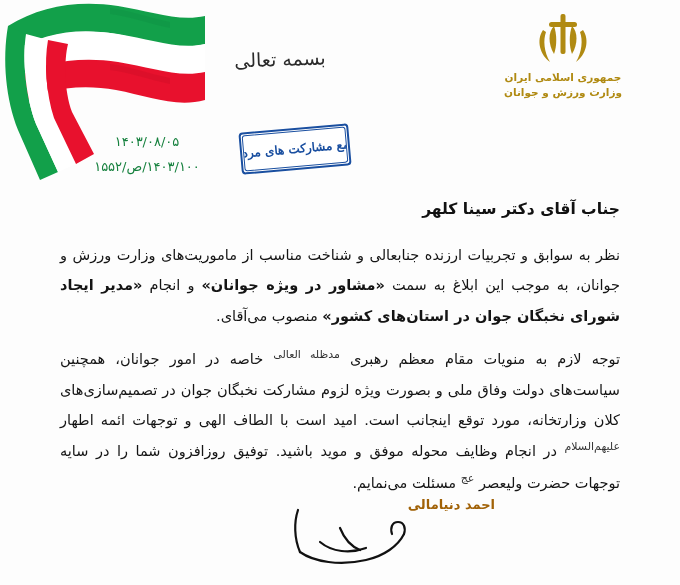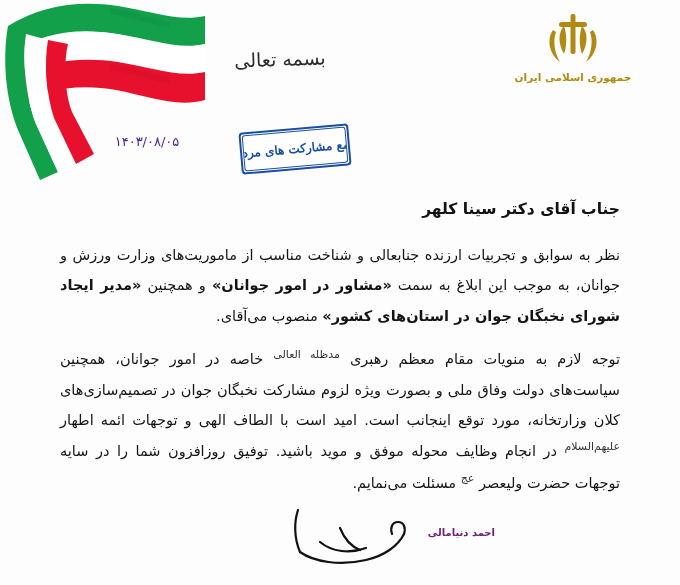--- a/index.html
+++ b/index.html
@@ -30,21 +30,21 @@
     left: 0;
     top: 0;
     width: 215px;
     height: 195px;
     overflow: hidden;
   }
 
   
   .emblem-block {
     position: absolute;
-    right: 12px;
+    right: 22px;
     top: 10px;
     width: 190px;
     text-align: center;
     direction: rtl;
   }
   .emblem-mark {
     width: 58px;
     height: 56px;
     margin: 0 auto 4px auto;
     position: relative;
@@ -79,21 +79,21 @@
 
   
   .meta-block {
     position: absolute;
     right: 468px;
     top: 130px;
     width: 130px;
     text-align: center;
     direction: rtl;
     font-size: 13px;
-    color: #4c1d95;
+    color: #15803d;
     line-height: 1.9;
     font-family: "DejaVu Sans", "Liberation Sans", sans-serif;
   }
 
   
   .stamp {
     position: absolute;
     right: 330px;
     top: 128px;
     width: 110px;
@@ -159,25 +159,25 @@
   .sup {
     font-size: 11px;
     vertical-align: super;
     color: #333;
   }
 
   
   .sign-name {
     position: absolute;
     right: 185px;
-    top: 527px;
-    font-size: 10px;
-    font-weight: bold;
-    direction: rtl;
-    color: #701a75;
+    top: 497px;
+    font-size: 13px;
+    font-weight: bold;
+    direction: rtl;
+    color: #a16207;
     font-family: "DejaVu Sans", "Liberation Sans", sans-serif;
   }
   .signature-mark {
     position: absolute;
     right: 250px;
     top: 508px;
     width: 150px;
     height: 70px;
   }
 </style>
@@ -220,40 +220,42 @@
 
           <path d="M9,20 C2,30 6,45 16,52 C10,42 9,30 12,22 Z"></path>
           <path d="M49,20 C56,30 52,45 42,52 C48,42 49,30 46,22 Z"></path>
 
           <rect x="15" y="12" width="28" height="5" rx="2.5"></rect>
         </g>
       </svg>
     </div>
     <div class="emblem-lines">
       <div class="emblem-line l1">جمهوری اسلامی ایران</div>
+      <div class="emblem-line l2">وزارت ورزش و جوانان</div>
     </div>
   </div>
 
   <div class="basmala">بسمه تعالی</div>
 
   <div class="meta-block">
     <div>۱۴۰۳/۰۸/۰۵</div>
+    <div>۱۴۰۳/۱۰۰/ص/۱۵۵۲</div>
   </div>
 
   <div class="stamp">
     <div class="stamp-outer"></div>
     <div class="stamp-inner">
       <span class="stamp-text">مجمع مشارکت های مردمی</span>
     </div>
   </div>
 
   <div class="salutation">جناب آقای دکتر سینا کلهر</div>
 
   <div class="body-text" id="body-text">
-      <p><span>نظر به سوابق و تجربیات ارزنده جنابعالی و شناخت مناسب از ماموریت‌های وزارت ورزش و جوانان، به موجب این ابلاغ به سمت </span><b>«مشاور در امور جوانان»</b><span> و همچنین </span><b>«مدیر ایجاد شورای نخبگان جوان در استان‌های کشور»</b><span> منصوب می‌آقای.</span></p>
+      <p><span>نظر به سوابق و تجربیات ارزنده جنابعالی و شناخت مناسب از ماموریت‌های وزارت ورزش و جوانان، به موجب این ابلاغ به سمت </span><b>«مشاور در ویژه جوانان»</b><span> و انجام </span><b>«مدیر ایجاد شورای نخبگان جوان در استان‌های کشور»</b><span> منصوب می‌آقای.</span></p>
       <p><span>توجه لازم به منویات مقام معظم رهبری </span><span class="sup">مدظله العالی</span><span> خاصه در امور جوانان، همچنین سیاست‌های دولت وفاق ملی و بصورت ویژه لزوم مشارکت نخبگان جوان در تصمیم‌سازی‌های کلان وزارتخانه، مورد توقع اینجانب است. امید است با الطاف الهی و توجهات ائمه اطهار </span><span class="sup">علیهم‌السلام</span><span> در انجام وظایف محوله موفق و موید باشید. توفیق روزافزون شما را در سایه توجهات حضرت ولیعصر </span><span class="sup">عج</span><span> مسئلت می‌نمایم.</span></p>
     </div>
 
   <div class="signature-mark">
     <svg width="150" height="70" viewBox="0 0 150 70" xmlns="http://www.w3.org/2000/svg">
       <g fill="none" stroke="#111" stroke-width="2.2" stroke-linecap="round" stroke-linejoin="round">
         <path d="M18,2 C14,14 14,30 20,44"></path>
         <path d="M20,44 C34,54 60,58 86,52 C104,48 118,38 124,26"></path>
         <path d="M124,26 C126,20 124,14 118,14 C112,14 110,20 112,26"></path>
         <path d="M40,34 C52,44 70,46 86,40"></path>

